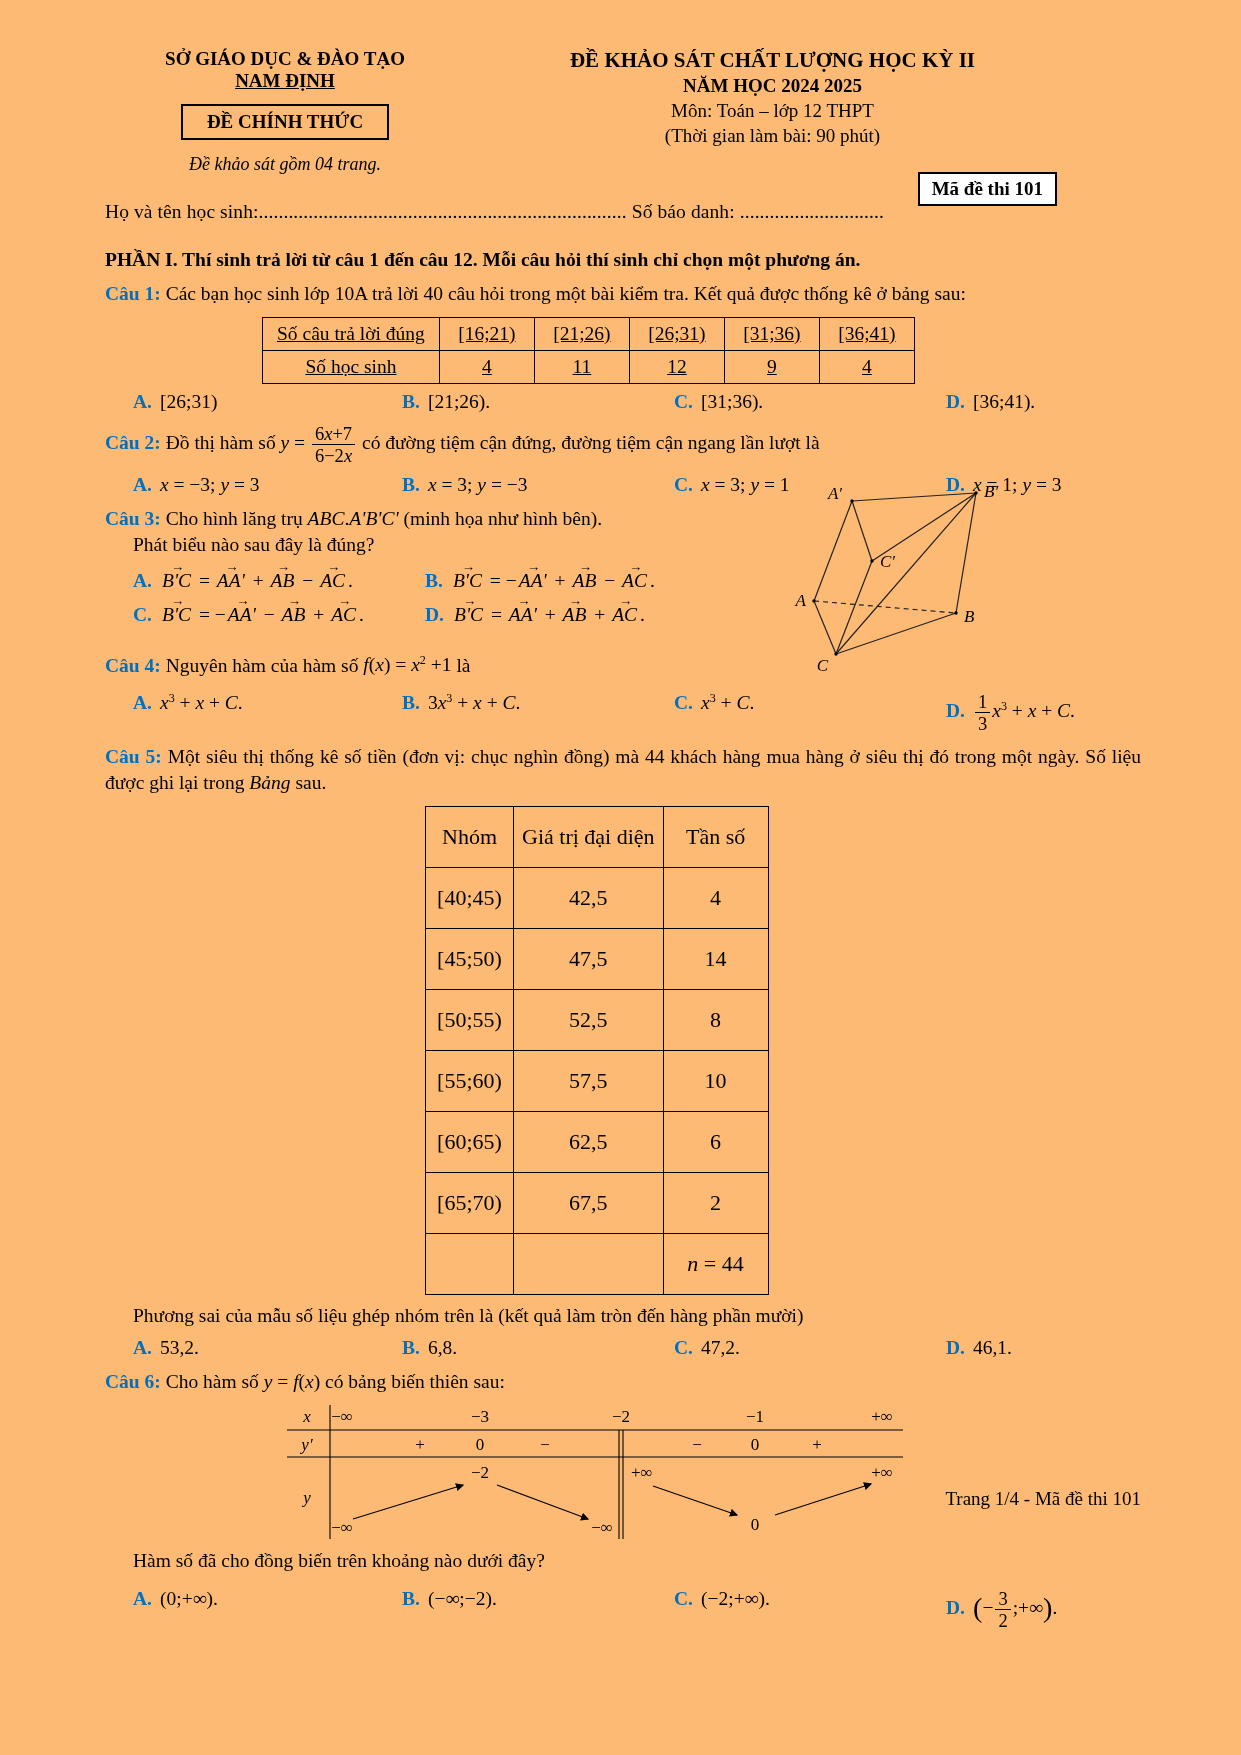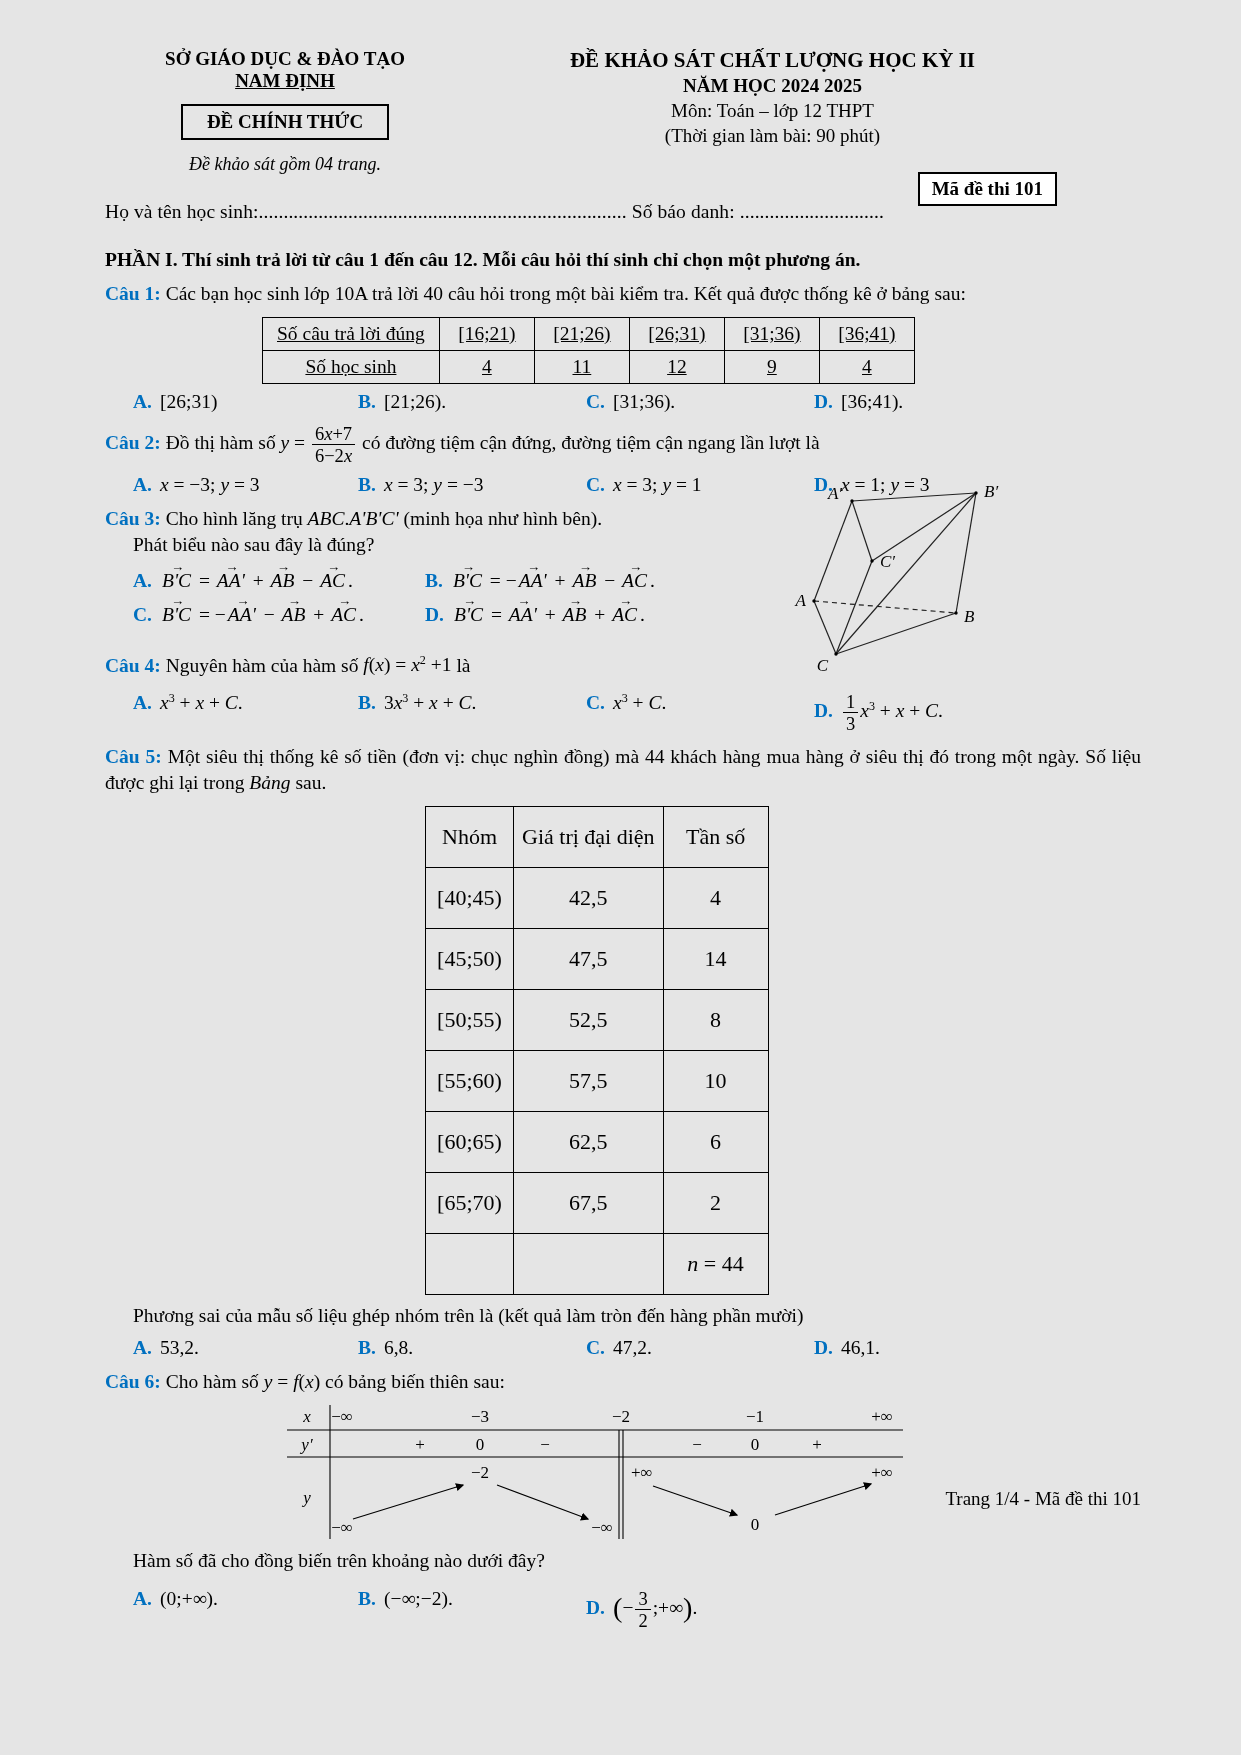--- a/index.html
+++ b/index.html
@@ -1,19 +1,19 @@
 <!DOCTYPE html>
 <html style="--accent: #0070C0;"><head>
 <meta charset="utf-8">
 <style>
   * { box-sizing: border-box; }
   html, body { margin:0; padding:0; background:#ffffff; }
   body { font-family:"Liberation Serif","DejaVu Serif",serif; color:#000; }
   :root { --accent:#0070C0; }
-  .page { position:relative; width:1241px; height:1755px; margin:0 auto; background:#e5e5e5;
+  .page { position:relative; width:1241px; height:1755px; margin:0 auto; background:#fdba74;
           padding:48px 100px 0 105px; overflow:hidden; font-size:19.5px; }
 
   
   .header { position:relative; display:flex; }
   .header-left { width:360px; text-align:center; }
   .hl1 { font-weight:bold; font-size:19px; }
   .hl2 { font-weight:bold; font-size:19px; text-decoration:underline; }
   .official-box { display:inline-block; border:2px solid #000; font-weight:bold; font-size:19px;
                   padding:5px 24px; margin-top:12px; }
   .pages-note { font-style:italic; font-size:18px; margin-top:14px; }
@@ -29,21 +29,21 @@
 
   .part-heading { margin-top:26px; font-weight:bold; font-size:19.5px; }
 
   .q { margin-top:10px; clear:none; }
   .q5block { clear:both; }
   .qtext { text-align:justify; line-height:1.34; }
   .qlabel { color:var(--accent); font-weight:bold; }
   .indent { padding-left:28px; }
   .ital { font-style:italic; }
 
-  .opts4 { display:grid; grid-template-columns:225px 228px 228px 1fr; padding-left:28px; margin-top:7px; }
+  .opts4 { display:grid; grid-template-columns:225px 228px 228px 1fr; padding-left:28px; margin-top:7px;gap:44px; }
   .opts2 { display:grid; grid-template-columns:292px 1fr; padding-left:28px; width:680px; }
   .opts2 .opt { padding-top:12px; }
   .opt { white-space:nowrap; }
   .L { color:var(--accent); font-weight:bold; padding-right:8px; }
 
   
   .t1 { border-collapse:collapse; margin:10px 0 4px 157px; }
   .t1 td { border:1px solid #000; text-align:center; padding:2px 10px; font-size:19.5px; height:33px;text-decoration:underline; }
   .t1 .th1 { padding:2px 14px; }
   .t1 .num { min-width:95px; }
@@ -328,20 +328,21 @@
         <line class="tl" x1="212" y1="82" x2="303" y2="116" marker-end="url(#ah)"></line>
         <line class="tl" x1="368" y1="83" x2="452" y2="112" marker-end="url(#ah)"></line>
         <line class="tl" x1="490" y1="112" x2="586" y2="81" marker-end="url(#ah)"></line>
       </svg>
     </div>
 
     <div class="qtext indent">Hàm số đã cho đồng biến trên khoảng nào dưới đây?</div>
     <div class="opts4" style="margin-top:14px;">
       <span class="opt"><span class="L">A.</span><span>(0;+∞).</span></span>
       <span class="opt"><span class="L">B.</span><span>(−∞;−2).</span></span>
+      <span class="opt"><span class="L">C.</span><span>(−2;+∞).</span></span>
       <span class="opt"><span class="L">D.</span><span><span class="bigp">(</span>−<span class="frac">
               <span class="fnum">3</span>
               <span class="fden">2</span>
             </span>;+∞<span class="bigp">)</span>.</span></span>
     </div>
   </div>
 
   <div class="footer">Trang 1/4 - Mã đề thi 101</div>
 
 </div>

